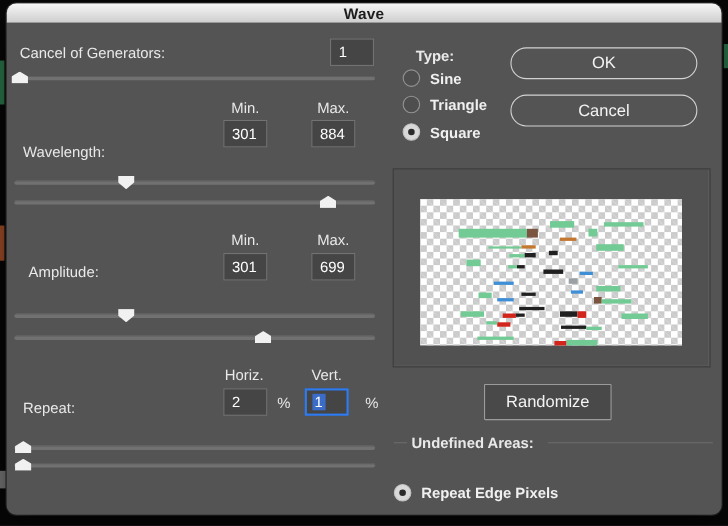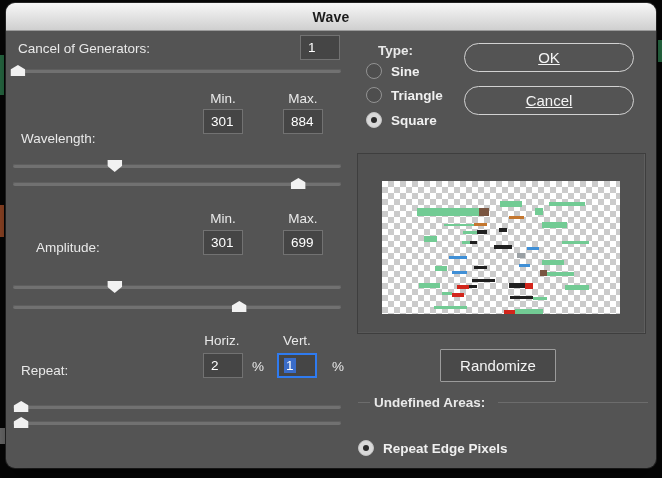--- a/index.html
+++ b/index.html
@@ -10,21 +10,21 @@
     -webkit-font-smoothing:antialiased;
   }
   .sliver { position:absolute; }
 
   .dialog {
     position:absolute; left:6px; top:3px; width:650px; height:465px;
     background:#545454; border-radius:9px;
     box-shadow:0 12px 34px rgba(0,0,0,.65), 0 0 0 1px #2c2c2c;
   }
   .titlebar {
-    position:absolute; left:0; top:0; width:100%; height:28px;
+    position:absolute; left:0; top:0; width:100%; height:18px;
     border-radius:9px 9px 0 0;
     background:linear-gradient(#f7f7f7,#cfcfcf);
     border-bottom:1px solid #9a9a9a;
     display:flex; align-items:center; justify-content:center;text-align:center;
   }
   .titlebar .t { font-size:14px; font-weight:600; color:#1c1c1c; letter-spacing:.2px; }
 
   .lbl { position:absolute; color:#e9e9e9; font-size:13.5px; white-space:nowrap; }
   .hdr { position:absolute; width:42px; text-align:center; color:#e9e9e9; font-size:13.5px; }
 
@@ -68,21 +68,21 @@
   .radio.on { background:#d9d9d9; border-color:#c2c2c2; }
   .radio.on::after {
     content:""; position:absolute; left:50%; top:50%; width:6px; height:6px;
     transform:translate(-50%,-50%); border-radius:50%; background:#2b2b2b;
   }
   .radio-row .rl { color:#f0f0f0; font-size:13.5px; font-weight:600; white-space:nowrap; }
 
   .pill {
     position:absolute; width:170px; height:29px; border-radius:15px;
     background:transparent; border:1.5px solid #d2d2d2;
-    color:#f4f4f4; font-size:15px; font-family:inherit; cursor:default;text-decoration:underline;
+    color:#f4f4f4; font-size:15px; font-family:inherit; cursor:default;
   }
   .btn-rect {
     position:absolute; width:116px; height:33px;
     background:#494949; border:1px solid #9b9b9b;
     color:#f4f4f4; font-size:15px; font-family:inherit; border-radius:1px;
   }
 
   .preview-panel {
     position:absolute; left:351px; top:150px; width:289px; height:181px;
     background:#515151; border:1px solid #3e3e3e;
@@ -130,21 +130,21 @@
     <div class="track"></div>
     <div class="thumb down" style="left: 31%;"></div>
   </div>
   <div class="slider" style="top:174px;">
     <div class="track"></div>
     <div class="thumb up" style="left: 87%;"></div>
   </div>
 
   <span class="hdr" style="left:196px;top:208px;">Min.</span>
   <span class="hdr" style="left:276px;top:208px;">Max.</span>
-  <span class="lbl" style="left:30px;top:237px;">Amplitude:</span>
+  <span class="lbl" style="left:20px;top:237px;">Amplitude:</span>
   <div class="numbox" style="left:197px;top:227px;"><span>301</span></div>
   <div class="numbox" style="left:277px;top:227px;"><span>699</span></div>
   <div class="slider" style="top:277px;">
     <div class="track"></div>
     <div class="thumb down" style="left: 31%;"></div>
   </div>
   <div class="slider" style="top:297px;">
     <div class="track"></div>
     <div class="thumb up" style="left: 69%;"></div>
   </div>

